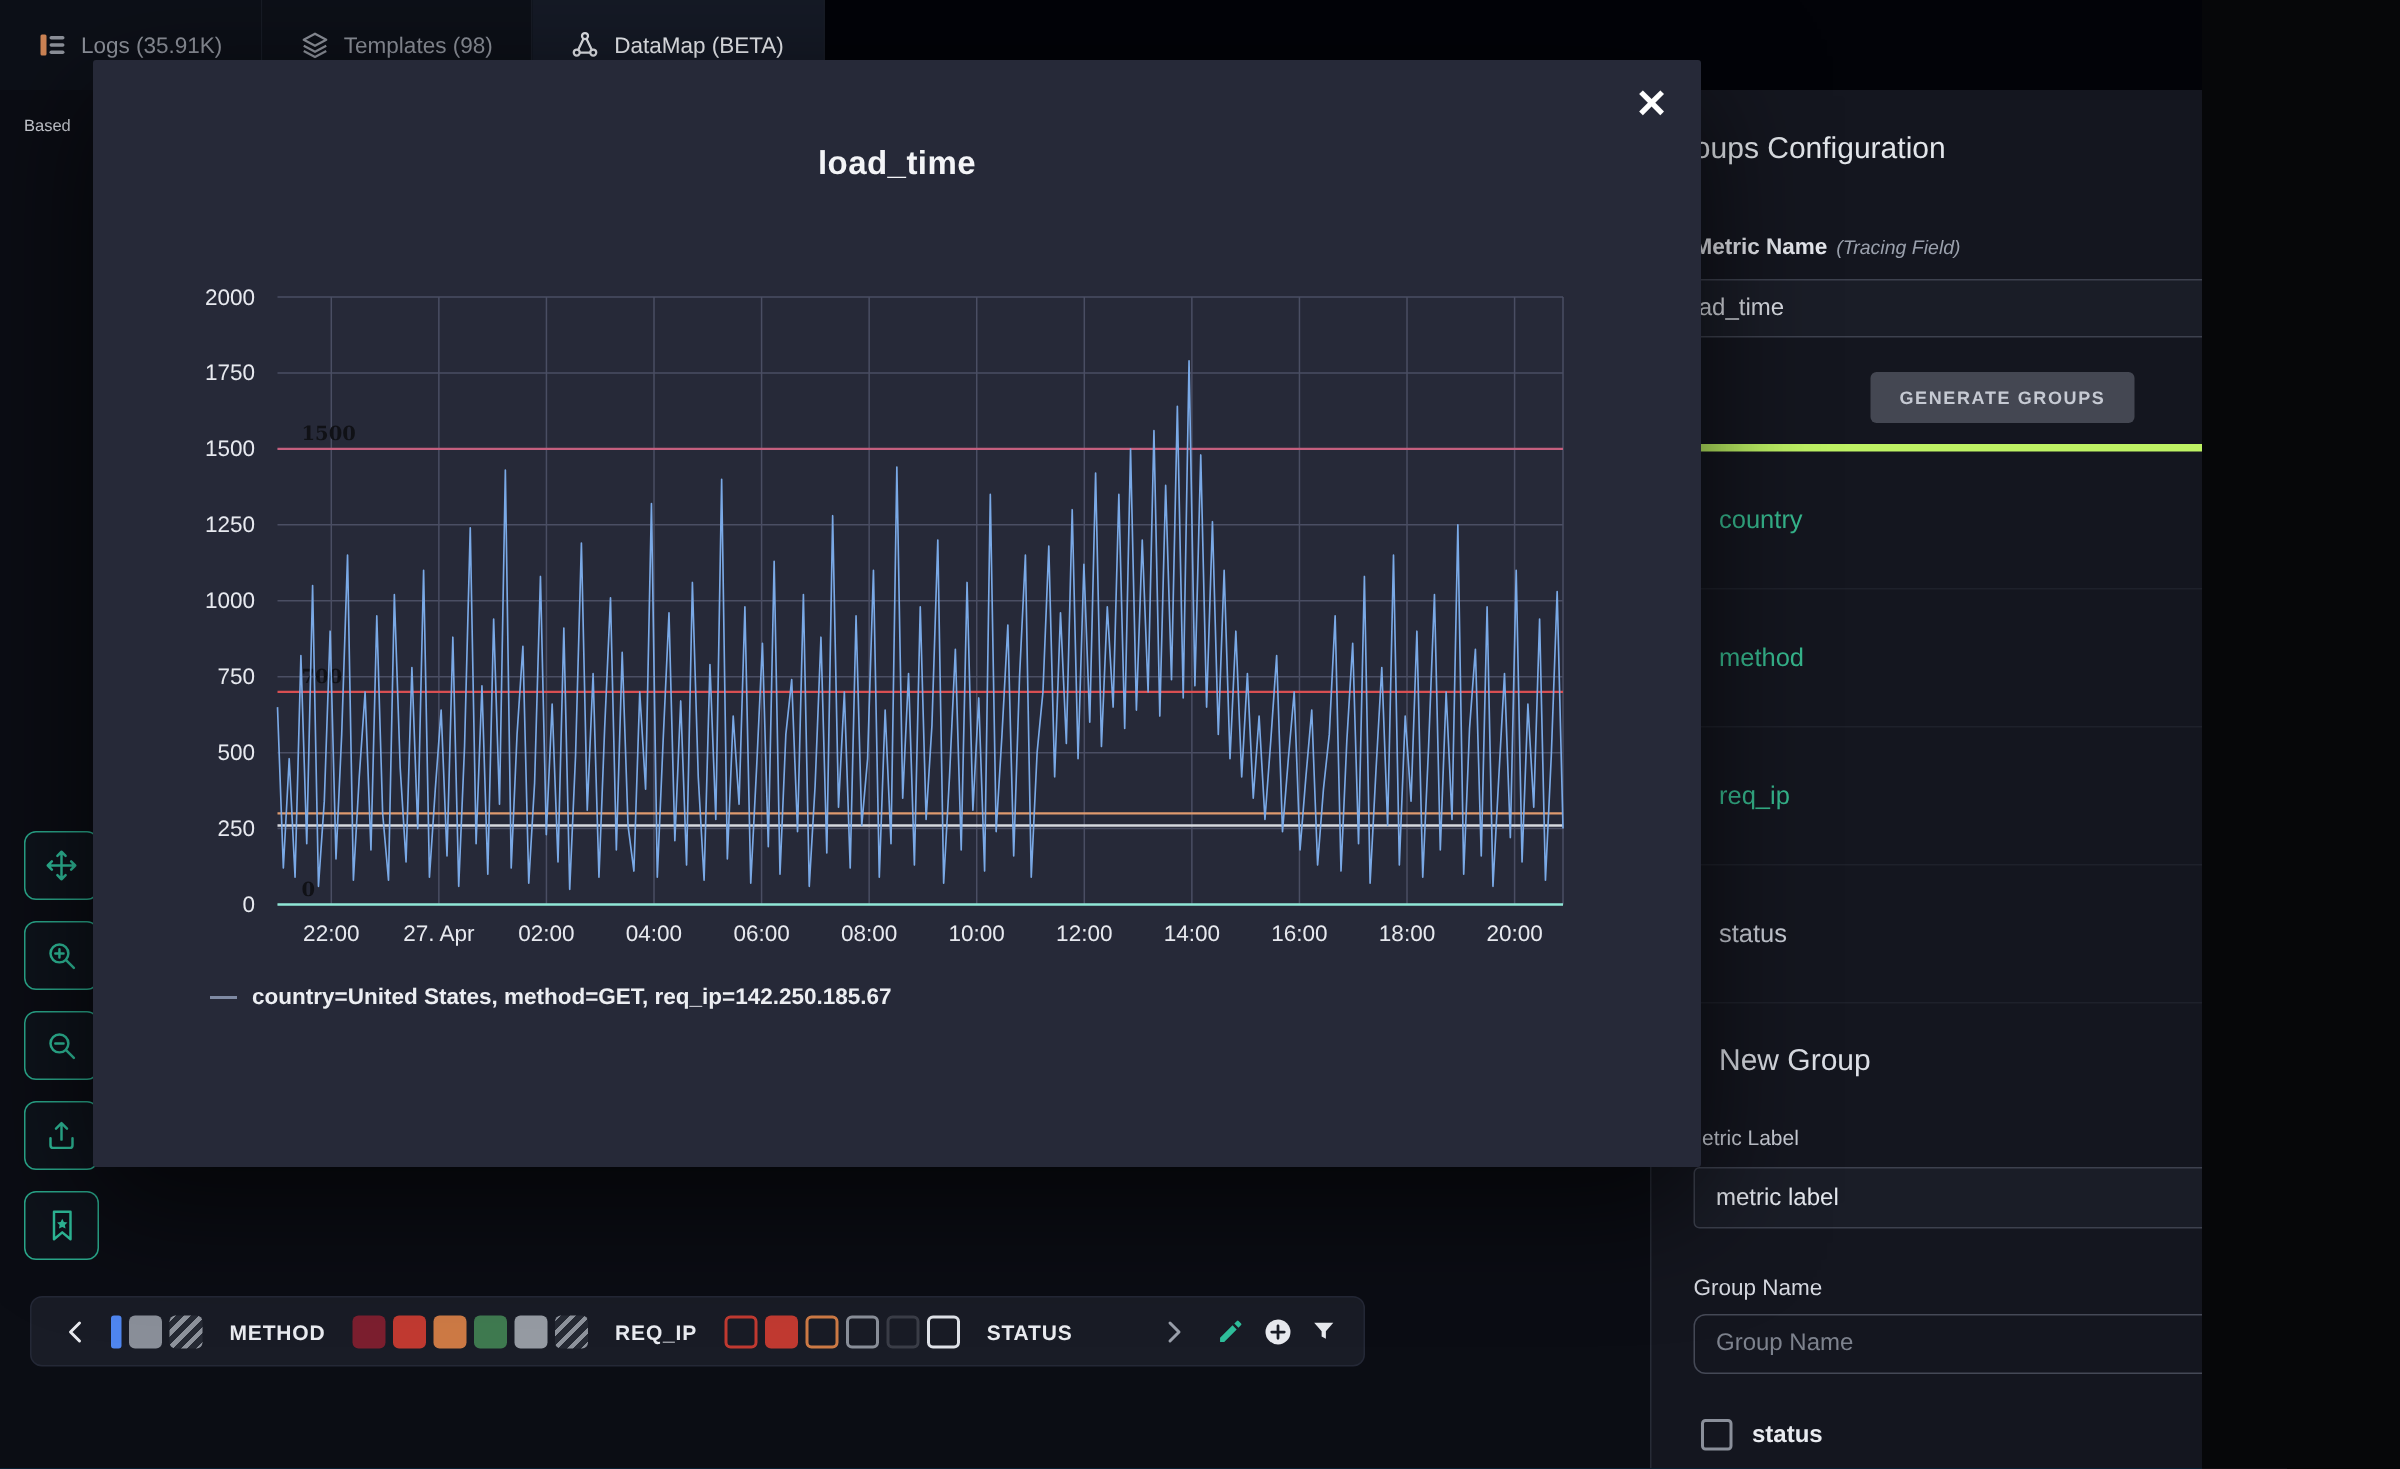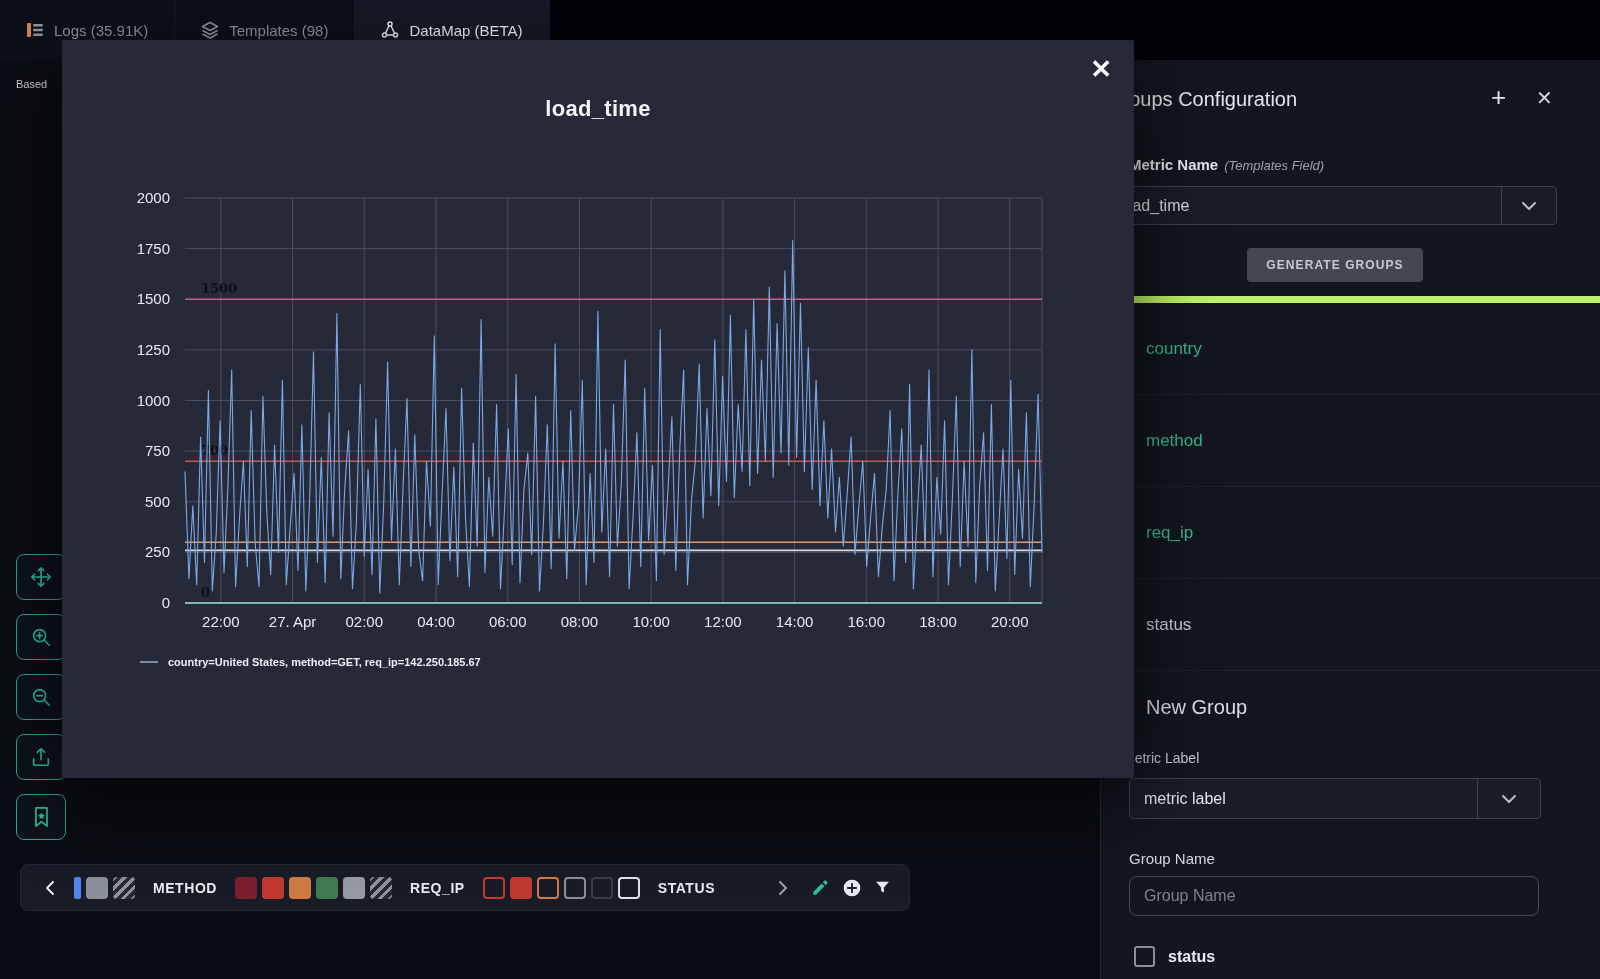--- a/index.html
+++ b/index.html
@@ -1,16 +1,16 @@
 <!DOCTYPE html>
 <html><head>
 <meta charset="utf-8">
 <style>
   html,body{margin:0;padding:0;background:#060709;}
-  #app{position:relative;width:1600px;height:979px;overflow:hidden;background:#0369a1;font-family:"Liberation Sans",sans-serif;}
+  #app{position:relative;width:1468px;height:979px;overflow:hidden;background:#0369a1;font-family:"Liberation Sans",sans-serif;}
 
   
   .tabbar{position:absolute;left:0;top:0;width:1600px;height:60px;background:#020308;display:flex;z-index:2;}
   .tab{display:flex;align-items:center;gap:10px;padding:0 26px;background:#0d1018;border-right:1px solid #181c26;color:#8f939c;font-size:15px;cursor:pointer;white-space:nowrap;}
   .tab.active{background:#151a26;color:#eef0f4;}
   .tab-icon{display:flex;align-items:center;}
 
   
   .main-area{position:absolute;left:0;top:60px;width:1100px;height:919px;background:#0b0d14;}
   .based-text{position:absolute;left:16px;top:78px;font-size:11px;color:#ced1d8;z-index:1;}
@@ -37,21 +37,21 @@
   .panel-title{position:absolute;left:6px;top:28px;font-size:20px;color:#e2e5ea;white-space:nowrap;}
   .panel-plus{position:absolute;left:390px;top:24px;font-size:26px;color:#dfe2e8;cursor:pointer;line-height:1;}
   .panel-close{position:absolute;left:435px;top:28px;font-size:20px;color:#cfd3da;cursor:pointer;line-height:1;}
   .metric-name-row{position:absolute;left:28px;top:96px;font-size:15px;color:#e4e6ec;font-weight:700;}
   .required-note{font-weight:400;font-style:italic;font-size:13px;color:#9aa0ac;margin-left:6px;}
   .select-box{position:absolute;background:#1a1d27;border:1px solid #3d414e;border-radius:4px;box-sizing:border-box;}
   .select-top{left:4px;top:126px;width:452px;height:39px;}
   .select-value{display:block;line-height:37px;padding-left:14px;color:#d9dce3;font-size:16px;overflow:hidden;white-space:nowrap;}
   .select-chev{position:absolute;right:0;top:0;width:54px;height:100%;border-left:1px solid #3d414e;display:flex;align-items:center;justify-content:center;cursor:pointer;}
   .generate-btn{position:absolute;left:146px;top:188px;width:176px;height:34px;background:#444752;color:#c6cad3;font-size:12px;font-weight:700;letter-spacing:.09em;border:none;border-radius:4px;font-family:Liberation Sans, sans-serif;cursor:pointer;}
-  .groups-list{position:absolute;left:0;top:236px;width:100%;border-top:7px solid #bef264;}
+  .groups-list{position:absolute;left:0;top:236px;width:100%;border-top:5px solid #bef264;}
   .group-row{height:91px;display:flex;align-items:center;padding-left:45px;border-bottom:1px solid #1e212b;font-size:17px;cursor:pointer;}
   .group-row.unsel{color:#c9cdd6;}
   .new-group-title{position:absolute;left:45px;top:636px;font-size:20px;color:#dcdfe6;}
   .metric-label-label{position:absolute;left:22px;top:690px;font-size:14px;color:#c9cdd6;}
   .select-ml{left:28px;top:718px;width:412px;height:41px;}
   .select-ml .select-value{line-height:39px;color:#e4e7ed;}
   .select-ml .select-chev{width:62px;}
   .group-name-label{position:absolute;left:28px;top:790px;font-size:15px;color:#d5d8e0;}
   .group-name-input{position:absolute;left:28px;top:816px;width:410px;height:40px;background:transparent;border:1px solid #454956;border-radius:8px;color:#e7e9ee;padding:0 14px;font-size:16px;box-sizing:border-box;font-family:"Liberation Sans",sans-serif;}
   .group-name-input::placeholder{color:#7d828d;}
@@ -59,21 +59,21 @@
   .checkbox{width:17px;height:17px;border:2px solid #8a8f9a;border-radius:3px;background:transparent;box-sizing:content-box;cursor:pointer;}
   .bp-label{font-size:16px;font-weight:700;color:#e9ebf0;}
 
   
   .modal{position:absolute;left:62px;top:40px;width:1072px;height:738px;background:#262938;border-radius:2px;box-shadow:0 24px 80px rgba(0,0,0,.65);z-index:10;}
   .modal-close{position:absolute;right:22px;top:16px;font-size:26px;font-weight:700;color:#ffffff;cursor:pointer;line-height:1;}
   .modal-title{position:absolute;left:0;top:56px;width:100%;text-align:center;font-size:22px;font-weight:700;color:#f3f4f7;letter-spacing:.3px;}
   #chart-svg{position:absolute;left:42px;top:130px;}
   .legend{position:absolute;left:78px;top:616px;display:flex;align-items:center;gap:10px;}
   .legend-dash{width:18px;height:2px;background:#7f8aa3;}
-  .legend-text{font-size:11px;font-weight:700;color:#eceef2;}
+  .legend-text{font-size:15px;font-weight:700;color:#eceef2;}
 </style>
 </head>
 <body>
 
 <div id="app">
 
   <div class="tabbar">
       <div class="tab">
         <span class="tab-icon">
           <svg width="18" height="18" viewBox="0 0 18 18">
@@ -209,21 +209,21 @@
       </span>
     </div>
   </div>
 
   <aside class="panel">
     <div class="panel-title">Groups Configuration</div>
     <div class="panel-plus">+</div>
     <div class="panel-close">✕</div>
 
     <div class="metric-name-row">
-      <span>Metric Name</span><span class="required-note">(Templates Field)</span>
+      <span>Metric Name</span><span class="required-note">(Tracing Field)</span>
     </div>
 
     <div class="select-box select-top">
       <span class="select-value">load_time</span>
       <span class="select-chev">
         <svg width="16" height="10" viewBox="0 0 16 10" fill="none" stroke="#b9bec9" stroke-width="2" stroke-linecap="round" stroke-linejoin="round">
             <path d="M2 2l6 6 6-6"></path>
           </svg>
       </span>
     </div>

